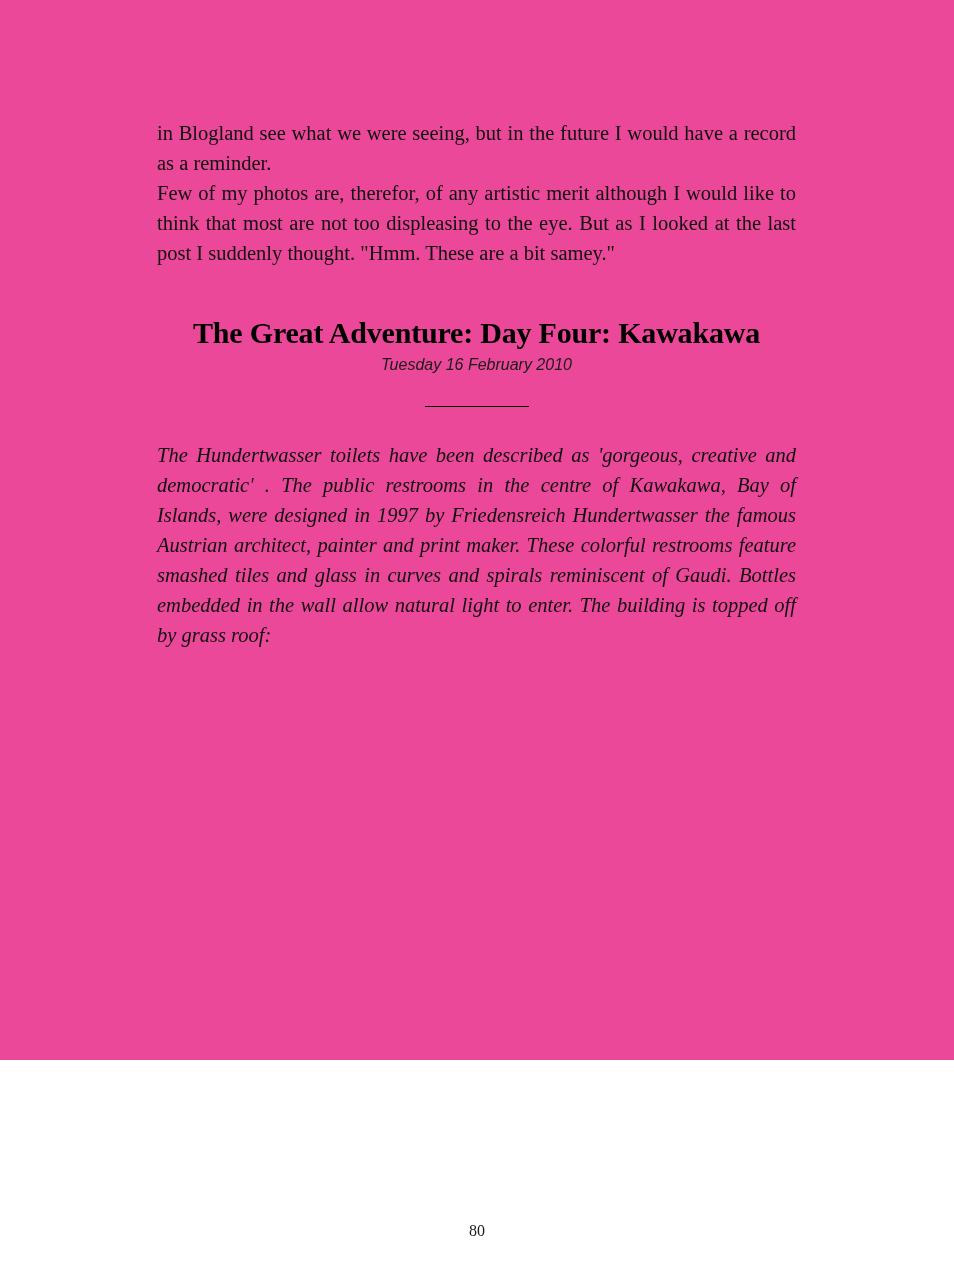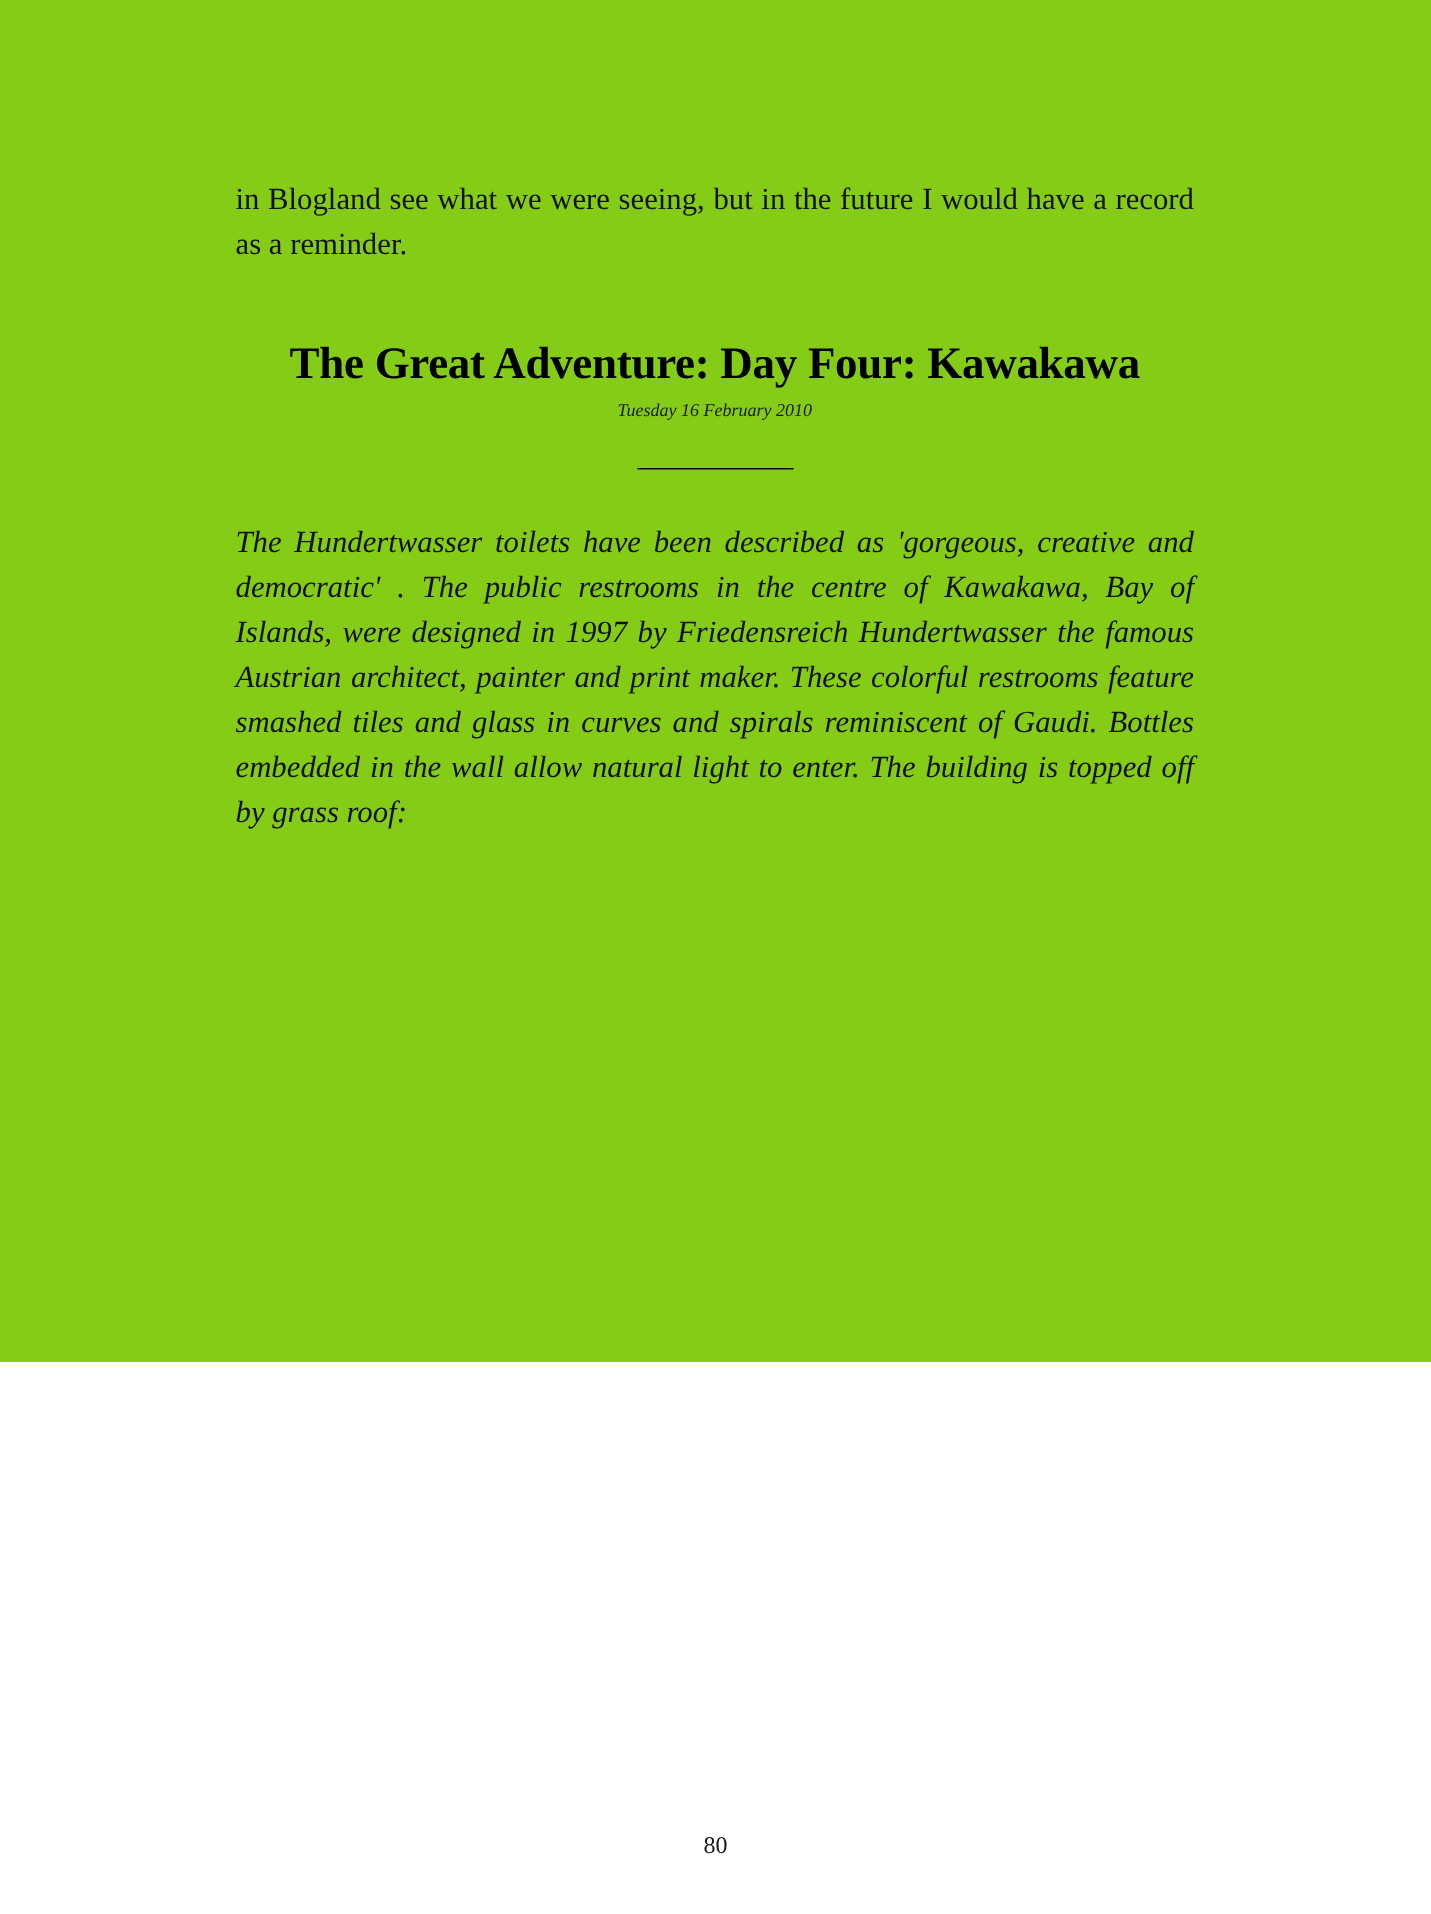--- a/index.html
+++ b/index.html
@@ -12,22 +12,22 @@
     height: 1276px;
     position: relative;
     font-family: "Liberation Serif", serif;
     color: #000000;
   }
   .page {
     position: absolute;
     left: 0;
     top: 0;
     width: 954px;
-    height: 908px;
-    background: #84cc16;
+    height: 1060px;
+    background: #ec4899;
   }
   .content {
     position: absolute;
     left: 157px;
     top: 118px;
     width: 639px;
   }
   p.para {
     margin: 0;
     font-family: "Liberation Serif", serif;
@@ -45,23 +45,23 @@
     margin: 0;
     font-family: Liberation Serif, serif;
     font-size: 30px;
     font-weight: bold;
     line-height: 42px;
     letter-spacing: -0.2px;
     color: #000000;
   }
   .doc-date {
     margin-top: 2px;
-    font-family: Liberation Serif, serif;
+    font-family: Liberation Sans, sans-serif;
     font-style: italic;
-    font-size: 12px;
+    font-size: 16px;
     color: #1a1a1a;
   }
   .rule-wrap {
     margin-top: 22px;
     text-align: center;
     height: 10px;
   }
   .rule {
     display: inline-block;
     width: 104px;
@@ -85,20 +85,21 @@
   }
 </style>
 </head>
 <body>
 
 <div class="page">
 
   <div class="content">
 
     <p class="para">in Blogland see what we were seeing, but in the future I would have a record as a reminder.</p>
+    <p class="para">Few of my photos are, therefor, of any artistic merit although I would like to think that most are not too  displeasing to the eye.  But as I looked at the last post I suddenly thought.  "Hmm.  These are a bit samey."</p>
 
     <div class="title-block">
       <h1 class="doc-title">The Great Adventure: Day Four: Kawakawa</h1>
       <div class="doc-date">Tuesday 16 February 2010</div>
     </div>
 
     <div class="rule-wrap">
       <span class="rule"></span>
     </div>
 

